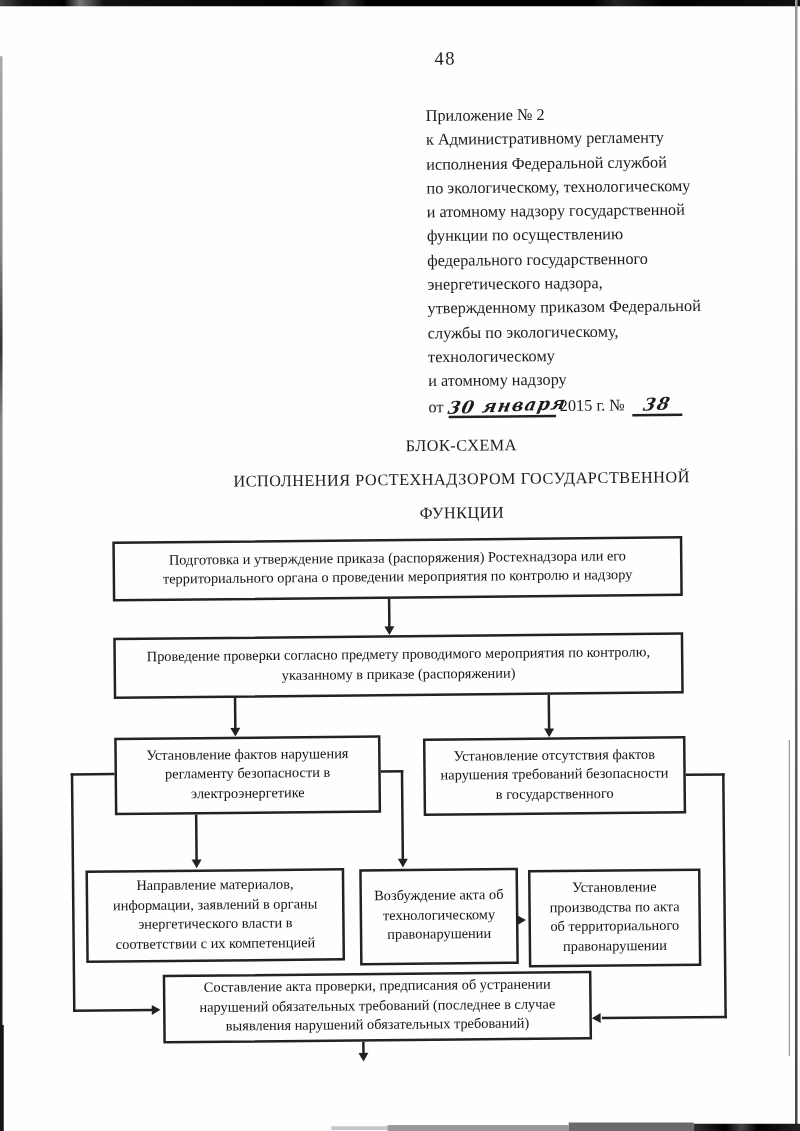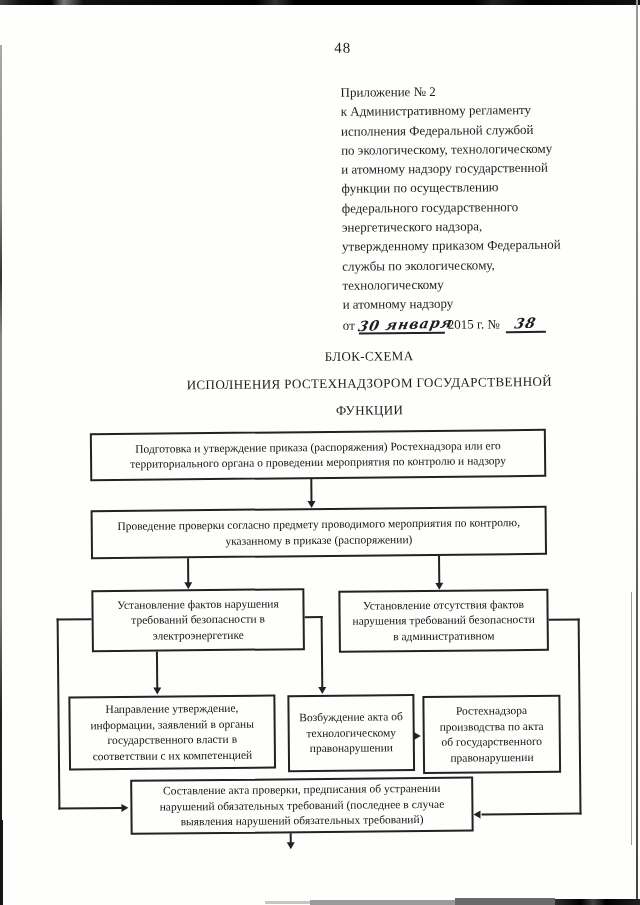--- a/index.html
+++ b/index.html
@@ -23,21 +23,21 @@
   .scan-bottom-2{ position:absolute; left:310px; top:900px; width:145px; height:5px; background:#9a9a9a; }
   .scan-bottom-3{ position:absolute; left:455px; top:898px; width:100px; height:7px; background:#6a6a6a; }
   .scan-bottom-4{ position:absolute; left:555px; top:899px; width:85px; height:6px;
     background:linear-gradient(90deg,#2e2e2e 0%,#000 30%,#444 45%,#000 60%,#222 100%); }
 
   
   .content{ position:absolute; left:0; top:0; width:640px; height:905px;
     transform:rotate(-0.55deg); transform-origin:320px 450px; }
 
   .page-number{ position:absolute; left:338px; top:40px; width:44px;
-    font-size:15px; text-align:left; letter-spacing:1px; }
+    font-size:15px; text-align:center; letter-spacing:1px; }
 
   .appendix{ position:absolute; left:344px; top:83px; width:250px;
     font-size:13px; line-height:19.3px; }
   .appendix .ln{ white-space:nowrap; }
   .date-line{ white-space:nowrap; margin-top:1px; }
   .uline{ display:inline-block; border-bottom:2px solid #222; text-align:center;
     vertical-align:baseline; line-height:14px; }
   .uline.u1{ width:86px; margin:0 3px 0 4px; }
   .uline.u2{ width:40px; margin-left:6px; }
   .handwriting{ display:inline-block; font-family:"DejaVu Serif",serif; font-style:italic;
@@ -117,65 +117,65 @@
         <div class="bl">указанному в приказе (распоряжении)</div>
       </div>
 
       <div class="vline" style="left:186px;top:557px;height:25px;"></div>
       <div class="ah-down" style="left:182.5px;top:581px;"></div>
       <div class="vline" style="left:437px;top:557px;height:28px;"></div>
       <div class="ah-down" style="left:433.5px;top:584px;"></div>
 
       <div class="fbox" style="left:90px;top:588px;width:213px;height:62px;">
         <div class="bl">Установление фактов нарушения</div>
-        <div class="bl">требований безопасности в</div>
+        <div class="bl">регламенту безопасности в</div>
         <div class="bl">электроэнергетике</div>
       </div>
 
       <div class="fbox" style="left:337px;top:591px;width:210px;height:62px;">
         <div class="bl">Установление отсутствия фактов</div>
         <div class="bl">нарушения требований безопасности</div>
-        <div class="bl">в административном</div>
+        <div class="bl">в государственного</div>
       </div>
 
       <div class="hline" style="left:55px;top:616px;width:35px;"></div>
       <div class="vline" style="left:55px;top:616px;height:191px;"></div>
       <div class="hline" style="left:55px;top:805px;width:64px;"></div>
       <div class="ah-right" style="left:118px;top:801.5px;"></div>
 
       <div class="hline" style="left:547px;top:621px;width:31px;"></div>
       <div class="vline" style="left:576px;top:621px;height:196px;"></div>
       <div class="hline" style="left:478px;top:815px;width:100px;"></div>
       <div class="ah-left" style="left:470px;top:811.5px;"></div>
 
       <div class="vline" style="left:154px;top:650px;height:37px;"></div>
       <div class="ah-down" style="left:150.5px;top:686px;"></div>
       <div class="hline" style="left:303px;top:616px;width:18px;"></div>
       <div class="vline" style="left:319px;top:616px;height:72px;"></div>
       <div class="ah-down" style="left:315.5px;top:687px;"></div>
 
       <div class="fbox" style="left:66px;top:694px;width:207px;height:74px;">
-        <div class="bl">Направление утверждение,</div>
+        <div class="bl">Направление материалов,</div>
         <div class="bl">информации, заявлений в органы</div>
-        <div class="bl">государственного власти в</div>
+        <div class="bl">энергетического власти в</div>
         <div class="bl">соответствии с их компетенцией</div>
       </div>
 
       <div class="fbox" style="left:285px;top:695px;width:127px;height:77px;">
         <div class="bl">Возбуждение акта об</div>
         <div class="bl">технологическому</div>
         <div class="bl">правонарушении</div>
       </div>
 
       <div class="ah-right" style="left:411px;top:732.5px;"></div>
 
       <div class="fbox" style="left:420px;top:697px;width:138px;height:78px;">
-        <div class="bl">Ростехнадзора</div>
+        <div class="bl">Установление</div>
         <div class="bl">производства по акта</div>
-        <div class="bl">об государственного</div>
+        <div class="bl">об территориального</div>
         <div class="bl">правонарушении</div>
       </div>
 
       <div class="fbox" style="left:127px;top:778px;width:343px;height:55px;">
         <div class="bl">Составление акта проверки, предписания об устранении</div>
         <div class="bl">нарушений обязательных требований (последнее в случае</div>
         <div class="bl">выявления нарушений обязательных требований)</div>
       </div>
 
       <div class="vline" style="left:286px;top:833px;height:10px;"></div>

